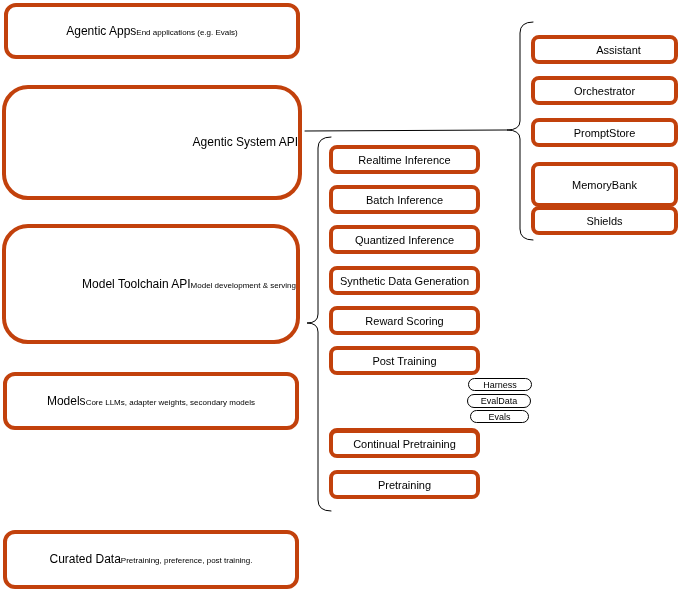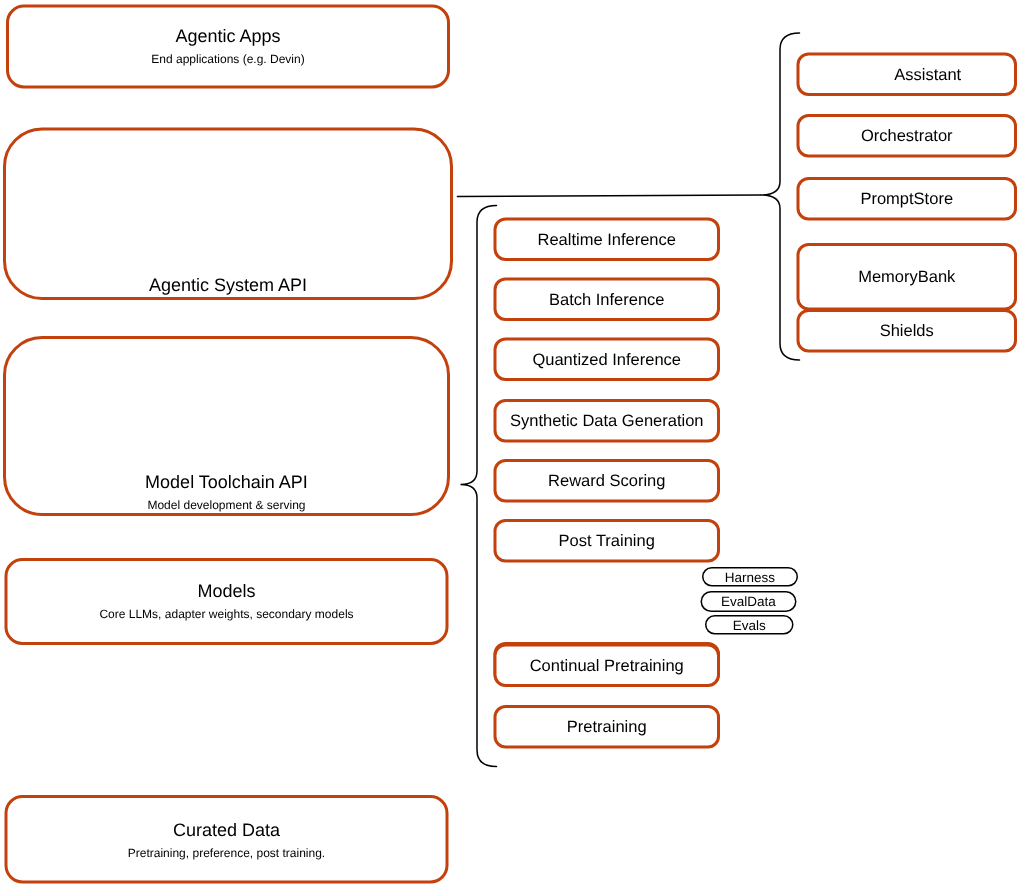--- a/index.html
+++ b/index.html
@@ -14,24 +14,23 @@
   }
   .overlay {
     position: absolute;
     left: 0; top: 0;
     width: 682px; height: 591px;
     z-index: 1;
   }
   .node {
     position: absolute;
     box-sizing: border-box;
-    border: 2px solid #c2410c;
+    border: 4px solid #c2410c;
     background: #ffffff;
     display: flex;
-    flex-direction: column;
     align-items: center;
     justify-content: center;
     text-align: center;
     z-index: 2;
   }
   .lbox .title {
     font-size: 12px;
     line-height: 15px;
     font-weight: 400;
   }
@@ -66,21 +65,21 @@
 <div class="canvas">
 
   <svg class="overlay" viewBox="0 0 682 591" xmlns="http://www.w3.org/2000/svg" fill="none" stroke="#000000" stroke-width="1" stroke-linecap="round">
     <path d="M305 131 L507 130"></path>
     <path d="M533 22 Q520 22 520 33 L520 121 Q520 130 507 130 Q520 130 520 139 L520 229 Q520 240 533 240"></path>
     <path d="M331 137 Q318 137 318 148 L318 314 Q318 323 307 323 Q318 323 318 332 L318 500 Q318 511 331 511"></path>
   </svg>
 
   <div class="node lbox r12" style="left:4px; top:3px; width:296px; height:56px;">
     <div class="title">Agentic Apps</div>
-    <div class="subtitle">End applications (e.g. Devin)</div>
+    <div class="subtitle">End applications (e.g. Evals)</div>
   </div>
 
   <div class="node lbox r26" style="left:2px; top:85px; width:300px; height:115px;">
     <div class="title">Agentic System API</div>
   </div>
 
   <div class="node lbox r26" style="left:2px; top:224px; width:298px; height:120px;">
     <div class="title">Model Toolchain API</div>
     <div class="subtitle">Model development &amp; serving</div>
   </div>

